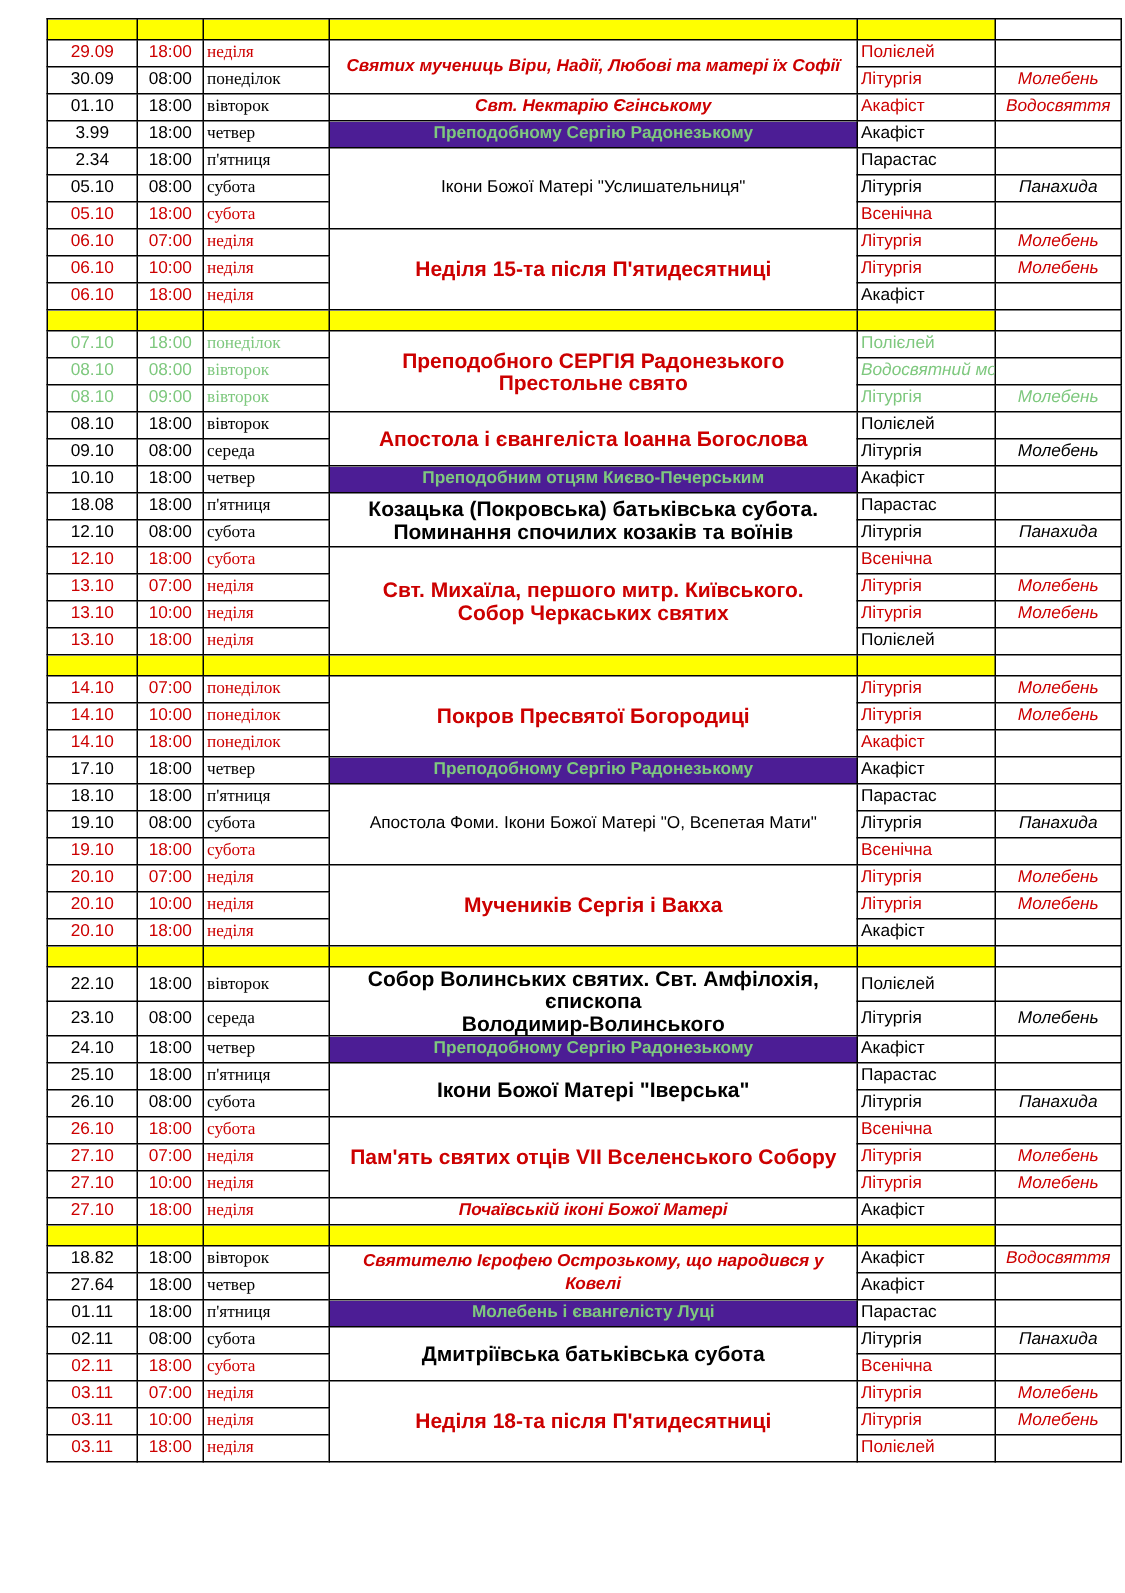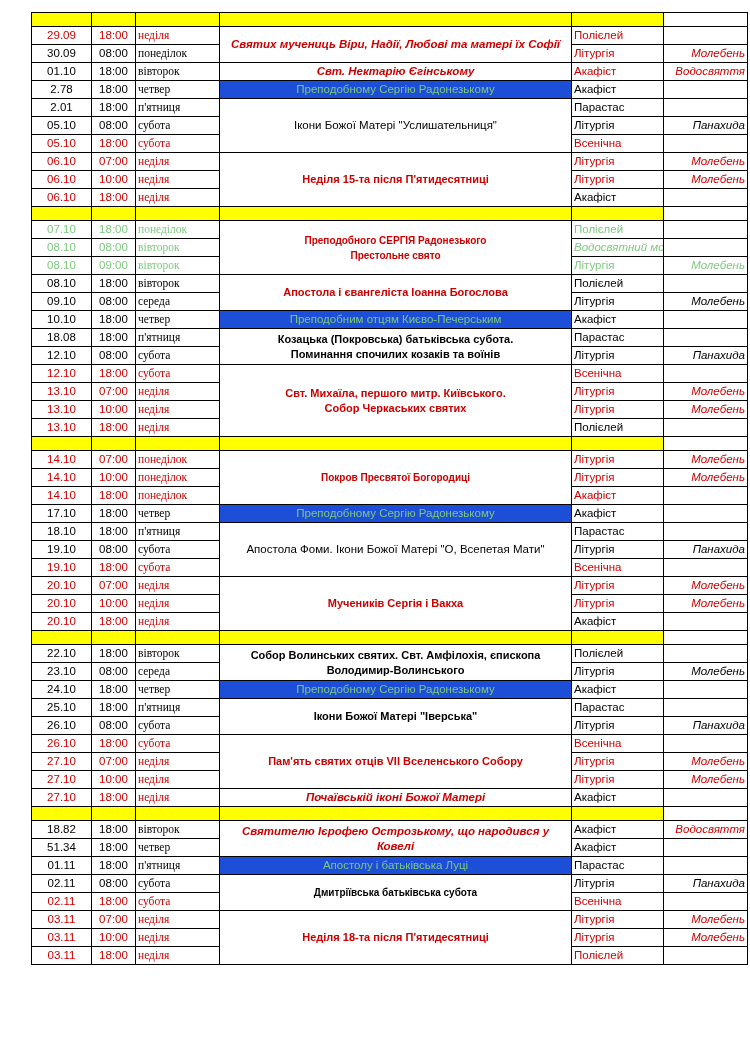--- a/index.html
+++ b/index.html
@@ -40,45 +40,45 @@
   col.c-time  { width: 44px; }
   col.c-day   { width: 84px; }
   col.c-desc  { width: 352px; }
   col.c-serv  { width: 92px; }
   col.c-extra { width: 84px; }
 
   td.date, td.time { text-align: center; }
   td.day  { text-align: left; padding-left: 5px; font-family: Liberation Serif, serif; }
   td.desc { text-align: center; }
   td.serv { text-align: left; padding-left: 3px; }
-  td.extra{ text-align: right; padding-left: 3px; }
+  td.extra{ text-align: center; padding-left: 3px; }
 
   
   .red   { color: #cc0000; }
   .black { color: #000000; }
   .green { color: #7ec87e; }
   .ital  { font-style: italic; }
   .bold  { font-weight: bold; }
-  .big   { font-size: 11px; }
-  .big2  { font-size: 10px; }
+  .big   { font-size: 14px; }
+  .big2  { font-size: 14px; }
 
   
   tr.sep td {
     background: #ffff00;
     height: 13px;
     border-left: 1px solid #000;
     border-right: 1px solid #000;
     border-top: 1px solid #000;
     border-bottom: 1px solid #000;
   }
   tr.sep td.nofill {
     background: #ffffff;
   }
   
-  td.yellow { background: #1d4ed8; }
+  td.yellow { background: #4c1d95; font-weight: bold; }
 
   td.desc-merge { text-align: center; }
 </style>
 </head>
 <body>
 
 <div id="sheet">
   <table class="schedule" id="schedule-table">
     <colgroup>
       <col class="c-date">
@@ -114,29 +114,29 @@
         </tr>
         <tr>
           <td class="date black">01.10</td>
           <td class="time black">18:00</td>
           <td class="day black">вівторок</td>
           <td class="desc desc-merge red ital bold" rowspan="1" style="white-space: nowrap;">Свт. Нектарію Єгінському</td>
           <td class="serv red">Акафіст</td>
           <td class="extra red ital">Водосвяття</td>
         </tr>
         <tr>
-          <td class="date black">2.78</td>
+          <td class="date black">3.99</td>
           <td class="time black">18:00</td>
           <td class="day black">четвер</td>
           <td class="desc desc-merge green yellow" rowspan="1" style="white-space: nowrap;">Преподобному Сергію Радонезькому</td>
           <td class="serv black">Акафіст</td>
           <td class="extra black"></td>
         </tr>
         <tr>
-          <td class="date black">2.01</td>
+          <td class="date black">2.34</td>
           <td class="time black">18:00</td>
           <td class="day black">п'ятниця</td>
           <td class="desc desc-merge black" rowspan="3" style="white-space: nowrap;">Ікони Божої Матері "Услишательниця"</td>
           <td class="serv black">Парастас</td>
           <td class="extra black"></td>
         </tr>
         <tr>
           <td class="date black">05.10</td>
           <td class="time black">08:00</td>
           <td class="day black">субота</td>
@@ -437,31 +437,31 @@
         </tr>
         <tr>
           <td class="date black">18.82</td>
           <td class="time black">18:00</td>
           <td class="day black">вівторок</td>
           <td class="desc desc-merge red ital bold" rowspan="2" style="white-space: normal;">Святителю Ієрофею Острозькому, що народився у<br>Ковелі</td>
           <td class="serv black">Акафіст</td>
           <td class="extra red ital">Водосвяття</td>
         </tr>
         <tr>
-          <td class="date black">51.34</td>
+          <td class="date black">27.64</td>
           <td class="time black">18:00</td>
           <td class="day black">четвер</td>
           <td class="serv black">Акафіст</td>
           <td class="extra black"></td>
         </tr>
         <tr>
           <td class="date black">01.11</td>
           <td class="time black">18:00</td>
           <td class="day black">п'ятниця</td>
-          <td class="desc desc-merge green yellow" rowspan="1" style="white-space: nowrap;">Апостолу і батьківська Луці</td>
+          <td class="desc desc-merge green yellow" rowspan="1" style="white-space: nowrap;">Молебень і євангелісту Луці</td>
           <td class="serv black">Парастас</td>
           <td class="extra black"></td>
         </tr>
         <tr>
           <td class="date black">02.11</td>
           <td class="time black">08:00</td>
           <td class="day black">субота</td>
           <td class="desc desc-merge black bold big2" rowspan="2" style="white-space: nowrap;">Дмитріївська батьківська субота</td>
           <td class="serv black">Літургія</td>
           <td class="extra black ital">Панахида</td>

